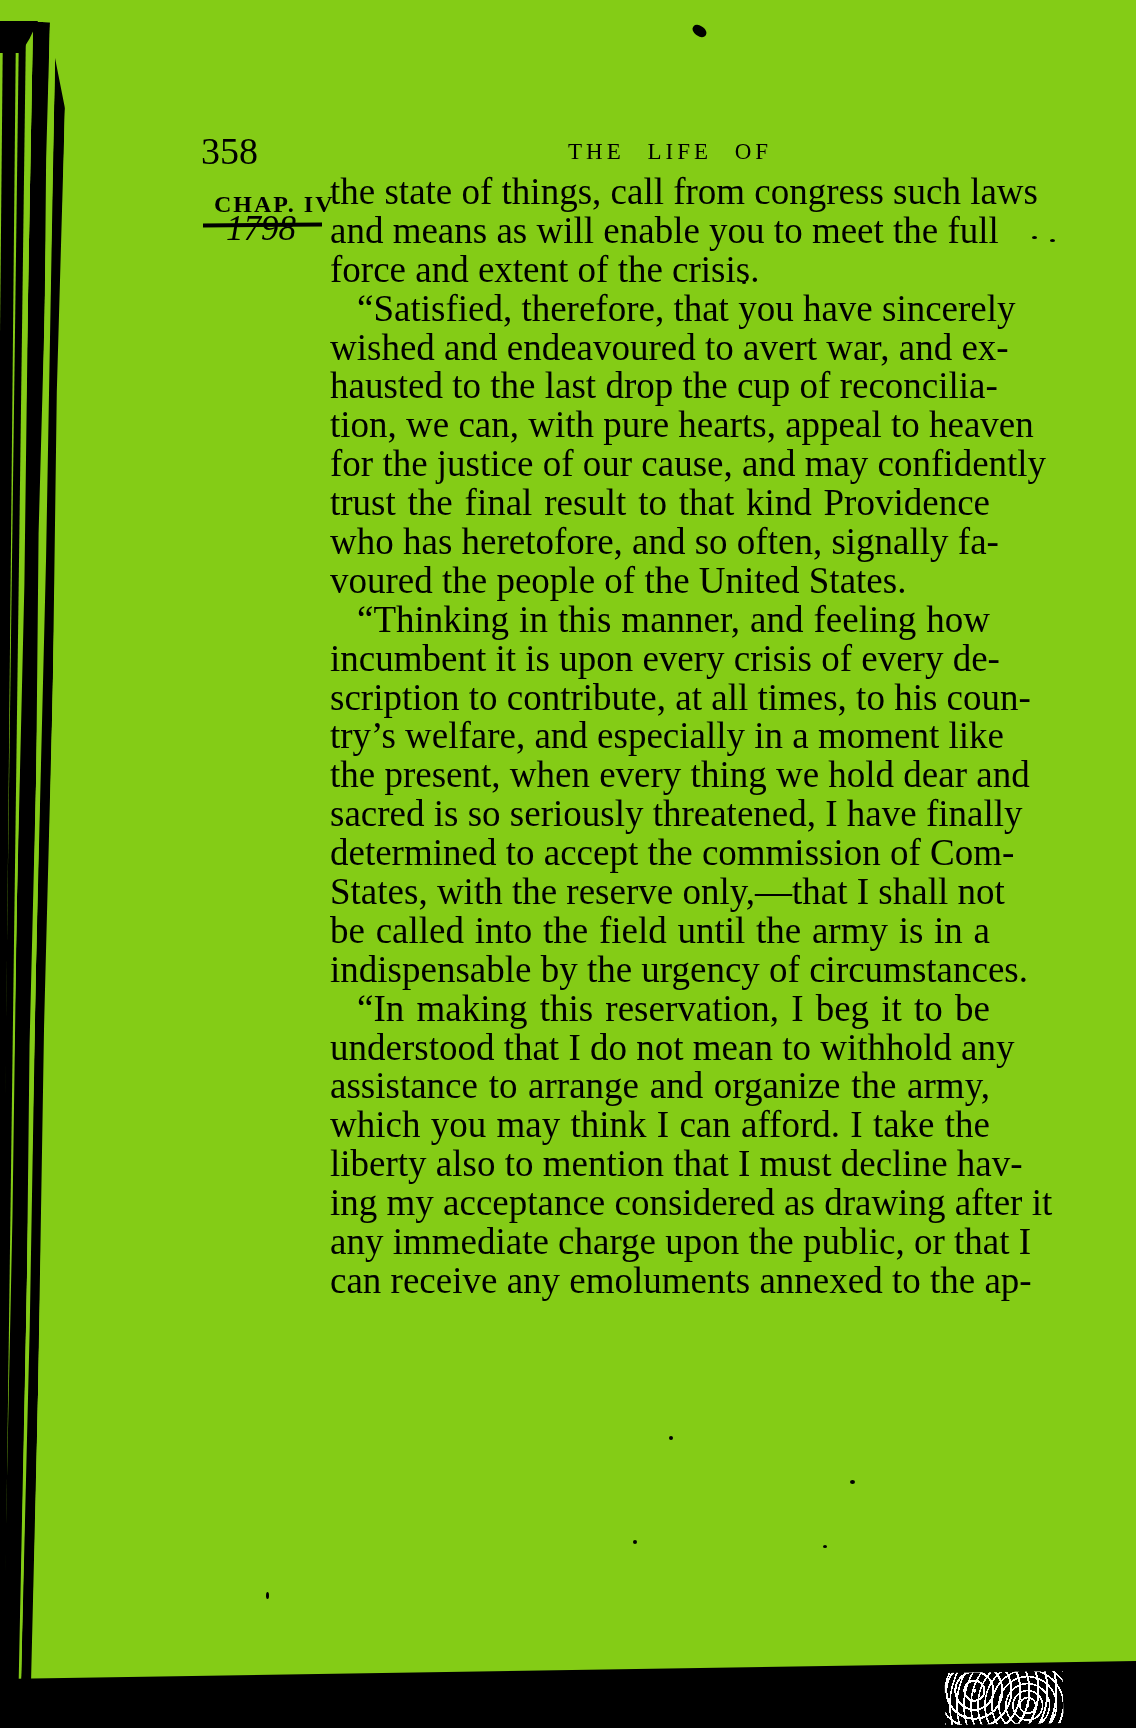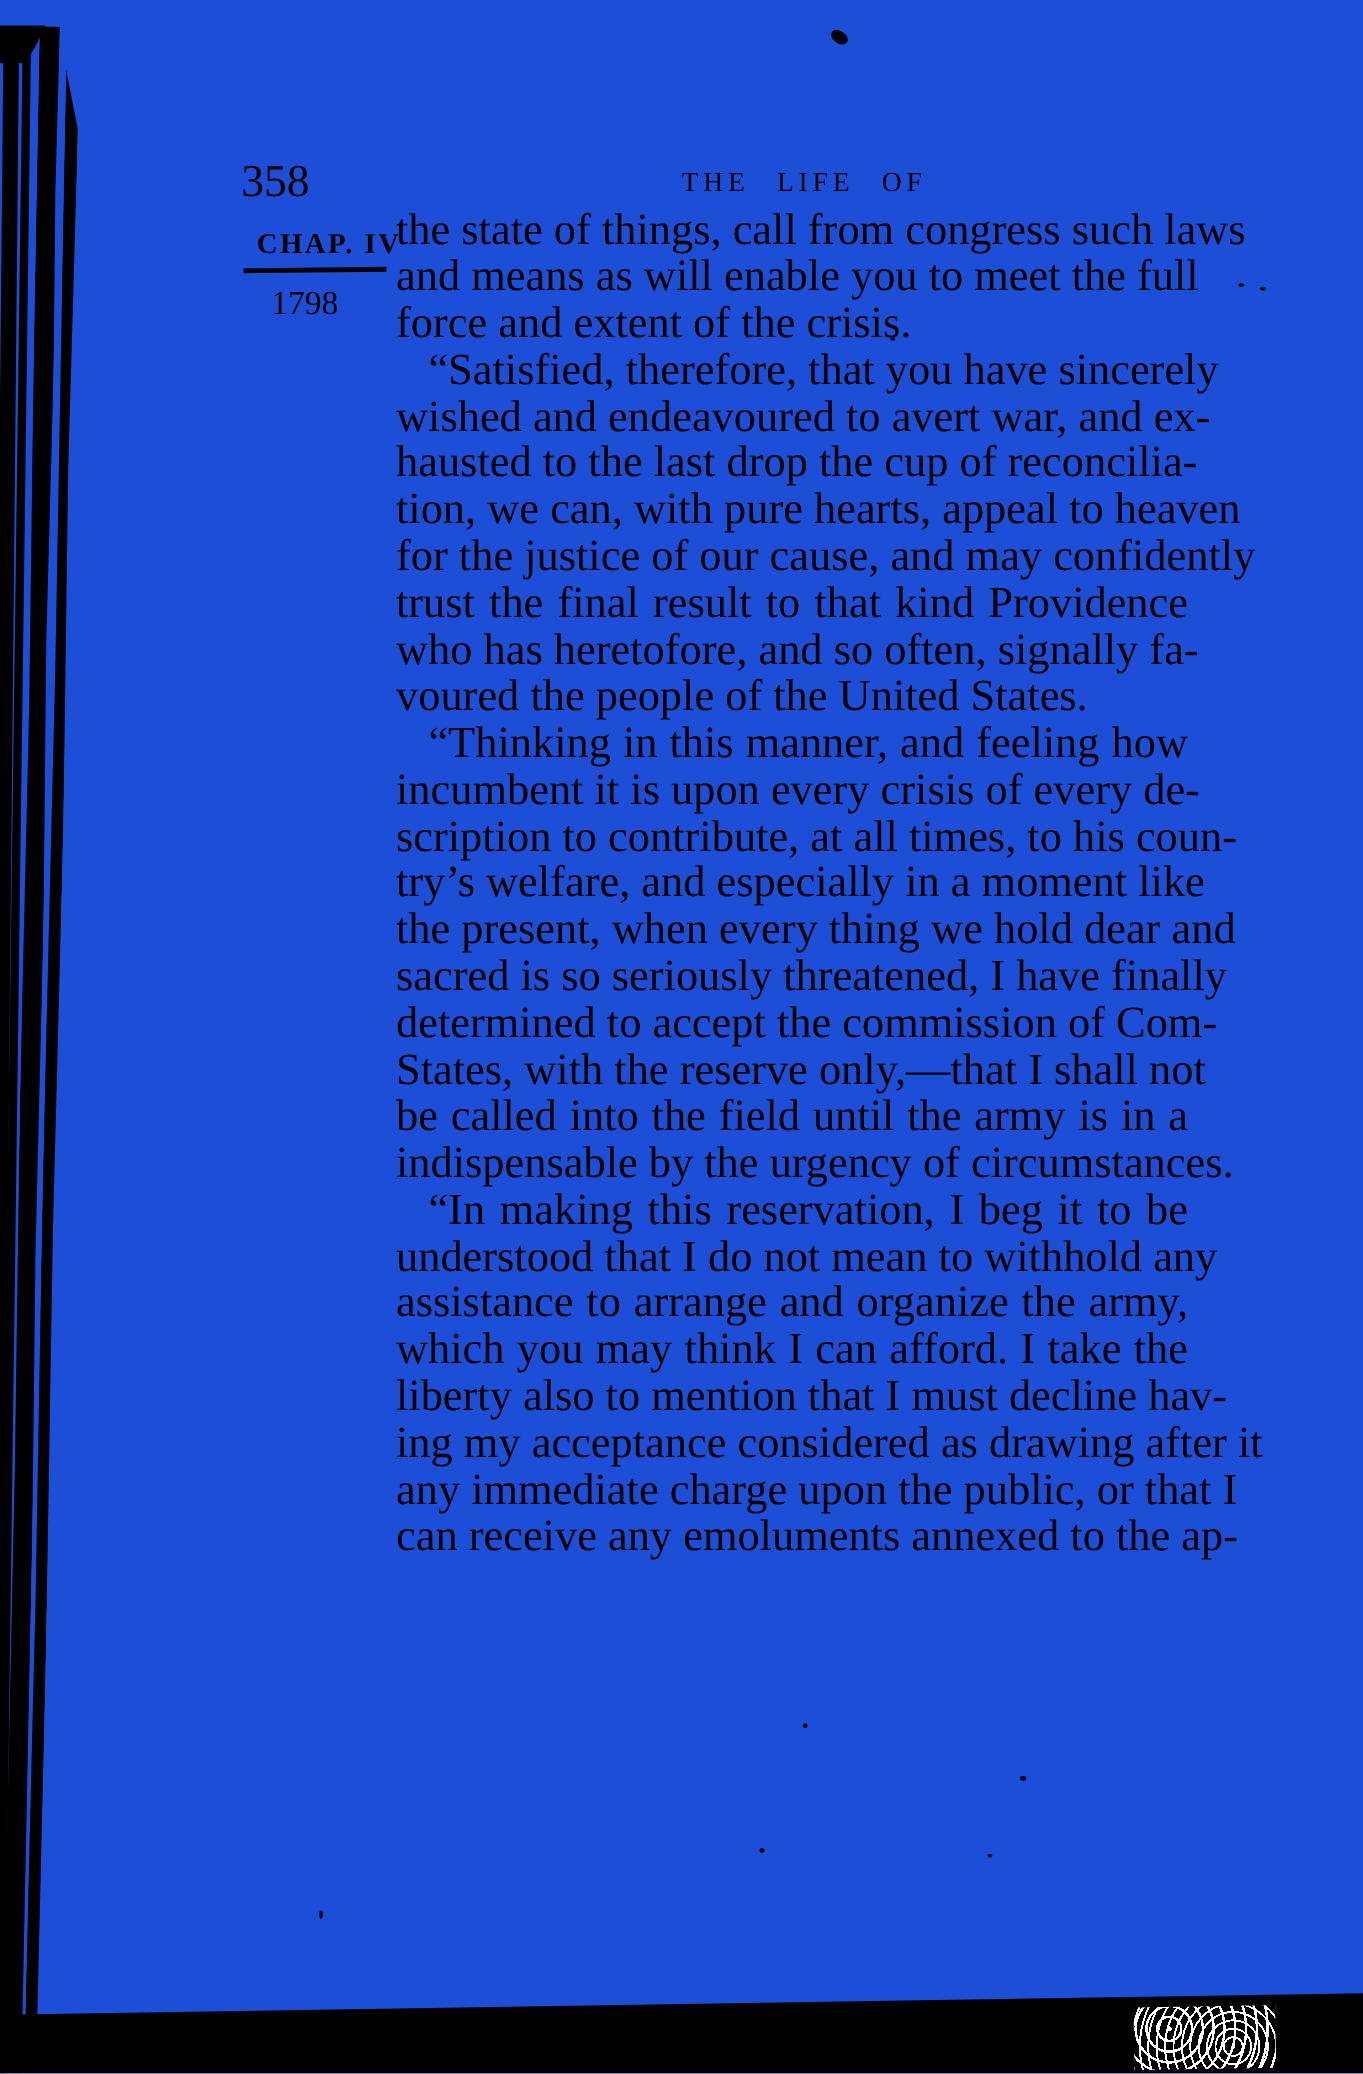--- a/index.html
+++ b/index.html
@@ -1,20 +1,20 @@
 <!DOCTYPE html>
 <html><head>
 <meta charset="utf-8">
 <style>
   html, body { margin: 0; padding: 0; background: #ffffff; }
   .page {
     position: relative;
     width: 1136px;
     height: 1728px;
-    background: #1d4ed8;
+    background: #84cc16;
     overflow: hidden;
     font-family: "Liberation Serif", serif;
     color: #000;
   }
 
   
   .streak { position: absolute; background: #000; transform-origin: top center; }
   .streak.s1 { left: 3px;  top: 22px; width: 13px; height: 1706px; transform: rotate(0.55deg); }
   .streak.s2 { left: 19px; top: 26px; width: 7px;  height: 1702px; transform: rotate(0.75deg); }
   .streak.s3 { left: 33px; top: 22px; width: 17px; height: 1706px; transform: rotate(1.05deg);
@@ -39,21 +39,21 @@
   
   .page-number { position: absolute; left: 201px; top: 130px; font-size: 38px; line-height: 42px; }
   .running-title { position: absolute; left: 568px; top: 139px; font-size: 23px; line-height: 26px;
                    letter-spacing: 4px; word-spacing: 13px; font-weight: normal; }
 
   
   .chapter-label { position: absolute; left: 214px; top: 194px; font-size: 24px; line-height: 21px;
                    letter-spacing: 2px; font-weight: bold; }
   .margin-rule { position: absolute; left: 203px; top: 223px; width: 119px; height: 4px; background: #000;
                  transform: rotate(-0.6deg); }
-  .year-label { position: absolute; left: 226px; top: 238px; font-size: 28px; line-height: 32px; }
+  .year-label { position: absolute; left: 226px; top: 213px; font-size: 35px; line-height: 32px; font-style: italic; }
 
   
   .body-text { position: absolute; left: 330px; top: 173px; width: 660px; }
   .line {
     height: 38.9px;
     font-size: 37px;
     line-height: 38.9px;
     text-align: justify;
     text-align-last: justify;
     white-space: nowrap;

